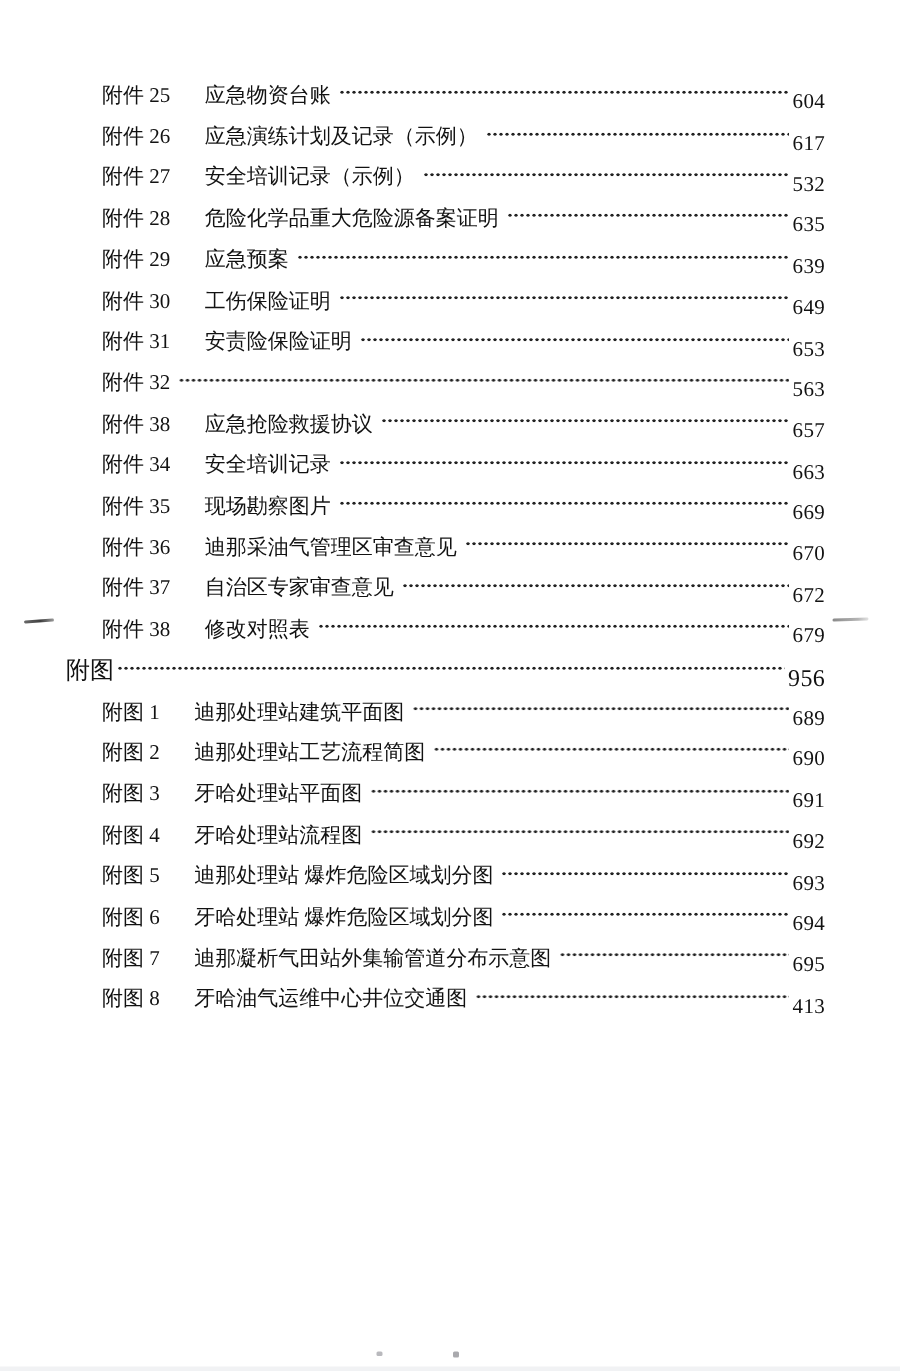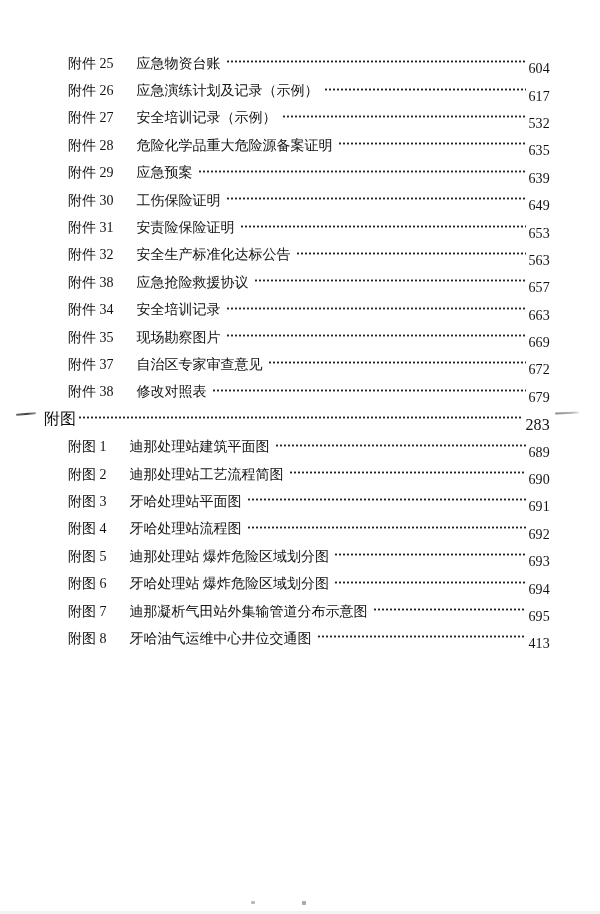--- a/index.html
+++ b/index.html
@@ -99,21 +99,20 @@
         <span class="pg">649</span>
     </div>
     <div class="row entry">
       <span class="no">附件 31</span>
         <span class="title">安责险保险证明</span>
         <span class="dots"></span>
         <span class="pg">653</span>
     </div>
     <div class="row entry">
       <span class="no">附件 32</span>
-        <span class="title">安全生产标准化达标公告</span>
         <span class="dots"></span>
         <span class="pg">563</span>
     </div>
     <div class="row entry">
       <span class="no">附件 38</span>
         <span class="title">应急抢险救援协议</span>
         <span class="dots"></span>
         <span class="pg">657</span>
     </div>
     <div class="row entry">
@@ -122,36 +121,42 @@
         <span class="dots"></span>
         <span class="pg">663</span>
     </div>
     <div class="row entry">
       <span class="no">附件 35</span>
         <span class="title">现场勘察图片</span>
         <span class="dots"></span>
         <span class="pg">669</span>
     </div>
     <div class="row entry">
+      <span class="no">附件 36</span>
+        <span class="title">迪那采油气管理区审查意见</span>
+        <span class="dots"></span>
+        <span class="pg">670</span>
+    </div>
+    <div class="row entry">
       <span class="no">附件 37</span>
         <span class="title">自治区专家审查意见</span>
         <span class="dots"></span>
         <span class="pg">672</span>
     </div>
     <div class="row entry">
       <span class="no">附件 38</span>
         <span class="title">修改对照表</span>
         <span class="dots"></span>
         <span class="pg">679</span>
     </div>
 
     <div class="row header">
       <span class="no">附图</span>
         <span class="dots"></span>
-        <span class="pg">283</span>
+        <span class="pg">956</span>
     </div>
 
     <div class="row entry">
       <span class="no">附图 1</span>
         <span class="title">迪那处理站建筑平面图</span>
         <span class="dots"></span>
         <span class="pg">689</span>
     </div>
     <div class="row entry">
       <span class="no">附图 2</span>

